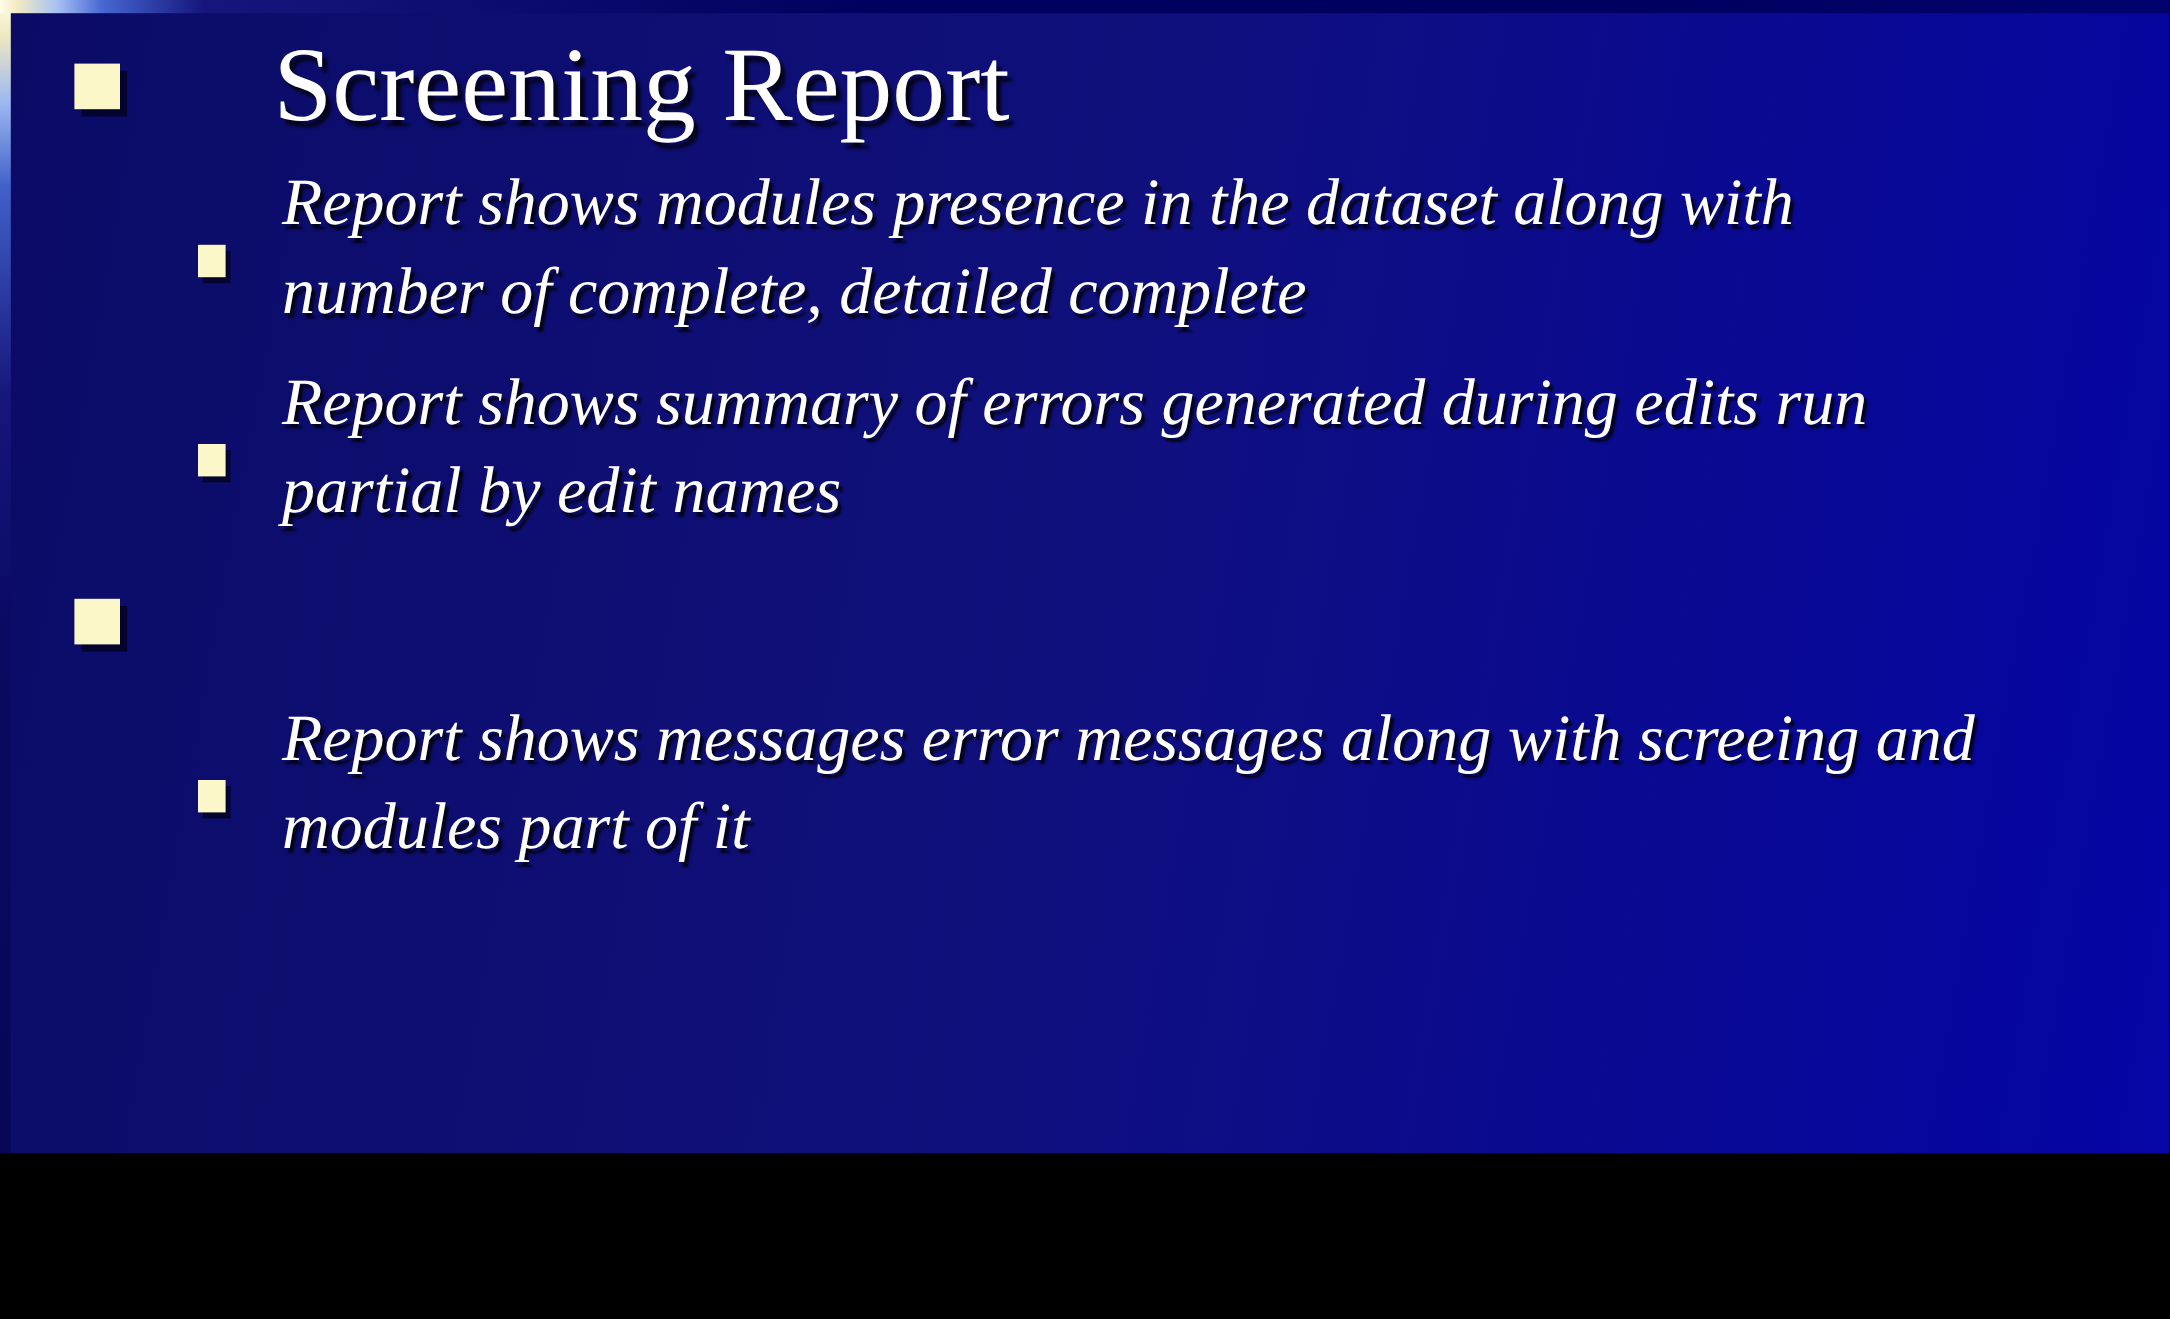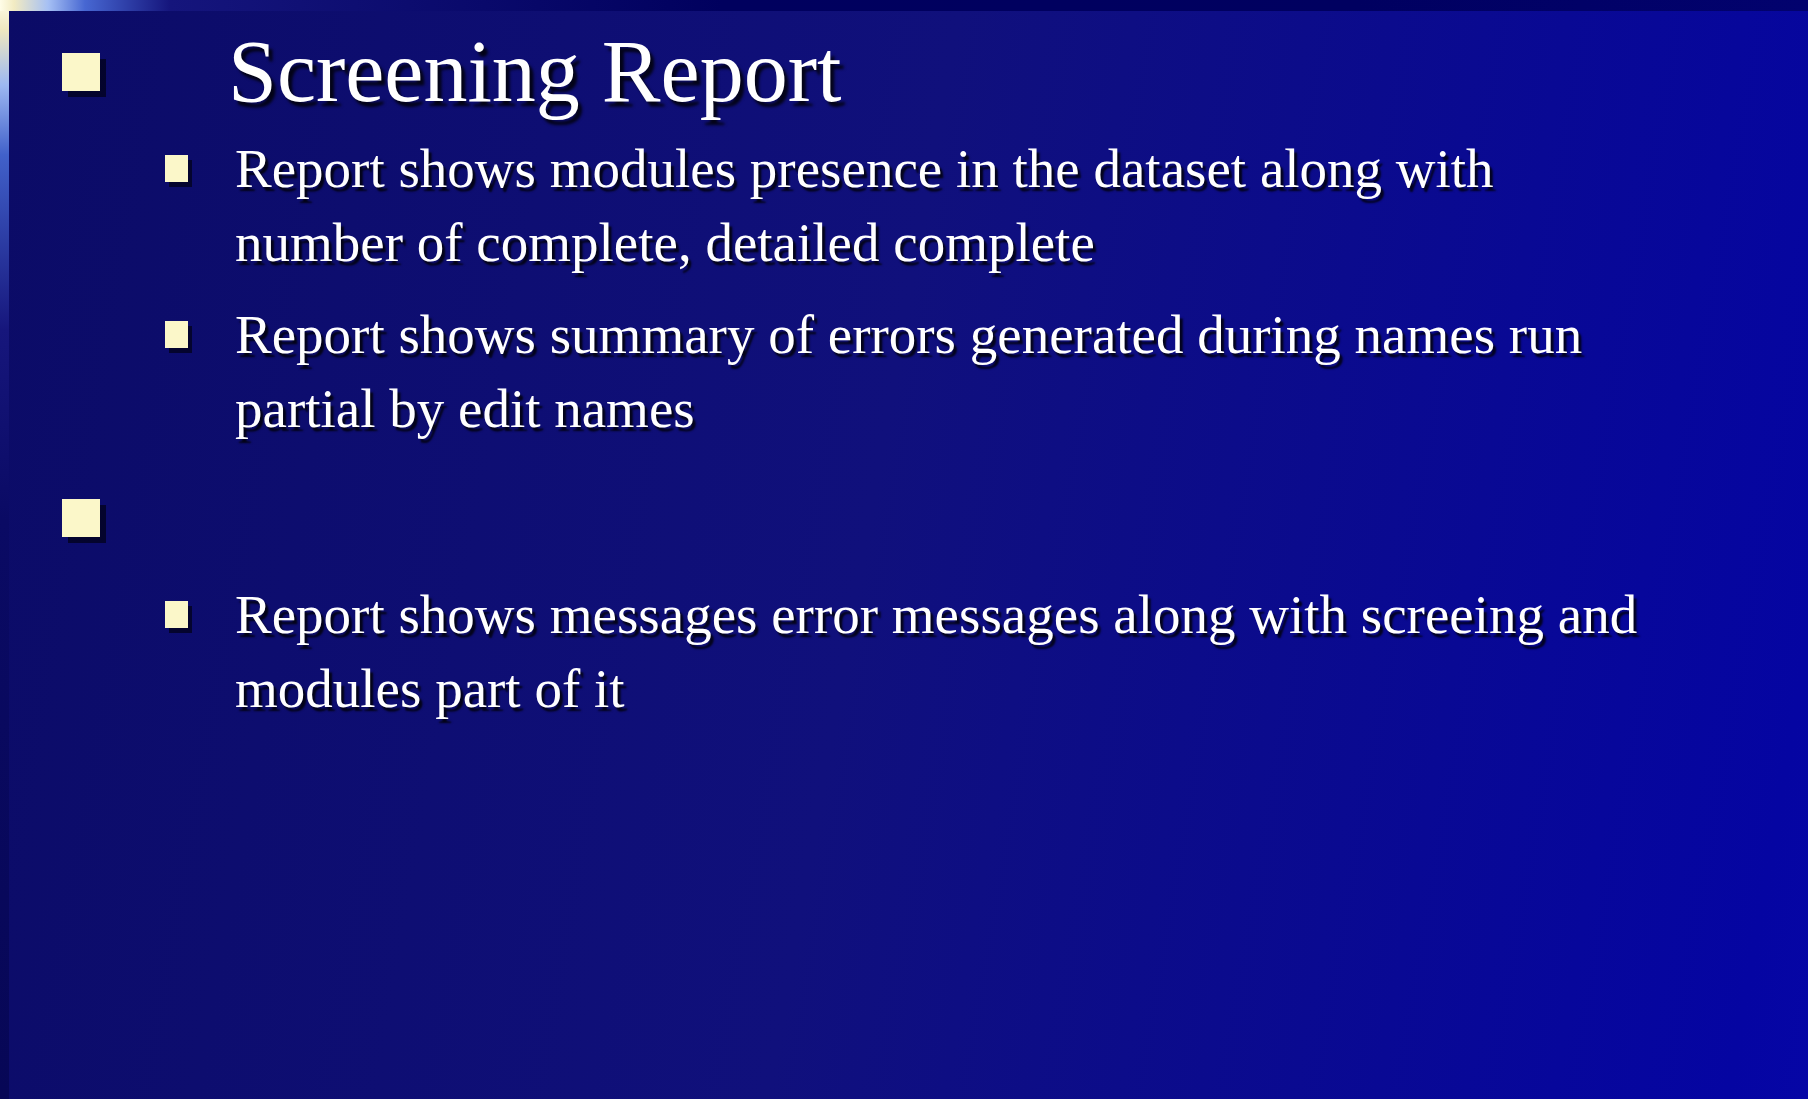--- a/index.html
+++ b/index.html
@@ -3,21 +3,21 @@
 <meta charset="utf-8">
 <style>
   html, body {
     margin: 0;
     padding: 0;
     background: #000;
   }
   .slide {
     position: relative;
     width: 1808px;
-    height: 1099px;
+    height: 961px;
     overflow: hidden;
     background: linear-gradient(100deg, #0b0b66 0%, #10107c 48%, #0505a2 96%, #0606a6 100%);
     font-family: "Liberation Serif", "DejaVu Serif", serif;
   }
   
   .edge-top {
     position: absolute;
     top: 0; left: 0;
     width: 100%;
     height: 11px;
@@ -58,23 +58,24 @@
     margin: 0 0 0 128px;
     font-size: 88px;
     font-weight: normal;
     line-height: 100px;
     color: #ffffff;
     white-space: nowrap;
     text-shadow: 4px 5px 3px rgba(0, 0, 0, 0.8);
   }
   .body-row {
     display: flex;
-    align-items: flex-start;
+    align-items: center;
     margin-top: 6px;
     margin-bottom: 18px;
+    font-style: italic;
   }
   .sub-bullet {
     flex: 0 0 auto;
     width: 23px;
     height: 27px;
     margin-left: 165px;
     margin-top: 23px;
     background: #fbf7c9;
     box-shadow: 4px 5px 0 rgba(2, 2, 26, 0.75);
   }
@@ -109,21 +110,21 @@
           <div class="body-line">Report shows modules presence in the dataset along with</div>
           <div class="body-line">number of complete, detailed complete</div>
         </div>
       </div>
     </div>
 
     <div class="section">
       <div class="body-row">
         <span class="sub-bullet"></span>
         <div class="body-text">
-          <div class="body-line">Report shows summary of errors generated during names run</div>
+          <div class="body-line">Report shows summary of errors generated during edits run</div>
           <div class="body-line">partial by edit names</div>
         </div>
       </div>
     </div>
 
     <div class="section">
       <div class="heading-row">
         <span class="main-bullet"></span>
       </div>
       <div class="body-row">

